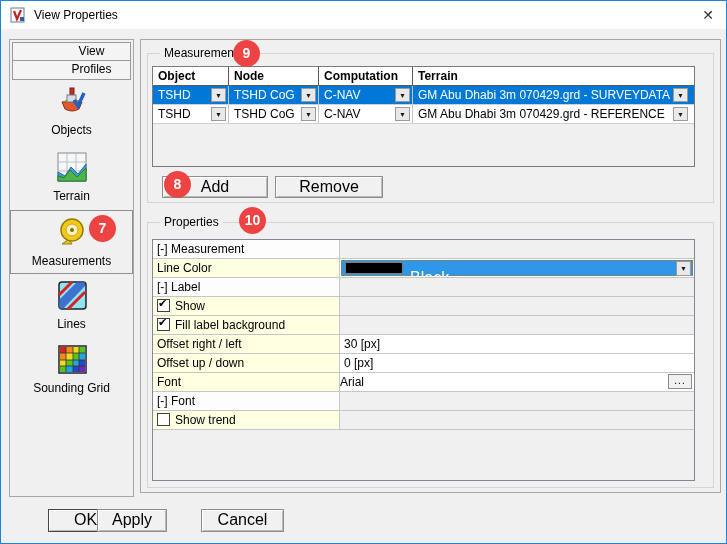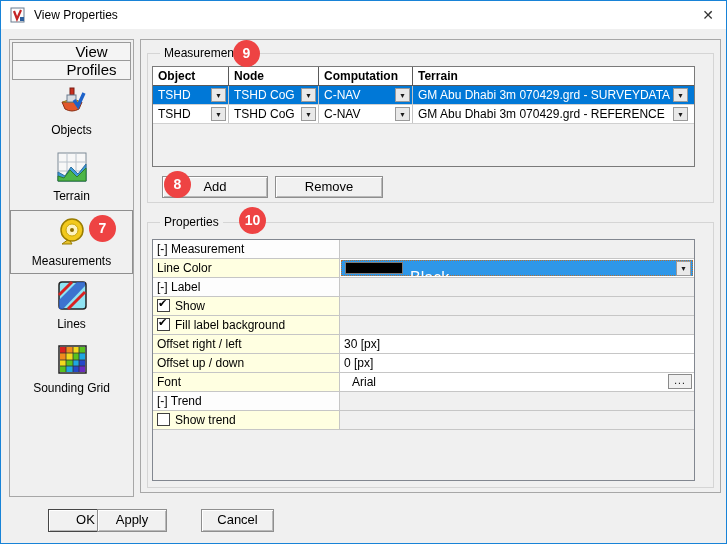--- a/index.html
+++ b/index.html
@@ -19,21 +19,21 @@
     line-height:28px; font-size:14px; color:#333; cursor:default; }
 
   
   .sidebar { position:absolute; left:8px; top:38px; width:125px; height:458px;
     background:#f0f0f0; border:1px solid #a7a7a7; }
   .main-panel { position:absolute; left:139px; top:38px; width:581px; height:454px;
     background:#f0f0f0; border:1px solid #a7a7a7; }
 
   
   .side-tab { margin:2px 2px 0 2px; height:19px; line-height:17px; text-align:center;
-    background:#f4f4f4; border:1px solid #9a9a9a; font-size:15px;padding-left:40px; }
+    background:#f4f4f4; border:1px solid #9a9a9a; font-size:12px;padding-left:40px; }
   .side-tab + .side-tab { margin-top:0; border-top:none; }
 
   
   .side-item { position:absolute; left:1px; width:121px; text-align:center; }
   .side-item .icon-box { width:36px; height:36px; margin:0 auto; }
   .side-item .item-label { margin-top:3px; font-size:12px; }
   .side-item.selected { border:1px solid #8f8f8f; left:0; width:123px; padding:4px 0 5px 0; }
   .it-objects { top:44px; }
   .it-terrain { top:110px; }
   .it-measurements { top:170px; }
@@ -58,60 +58,60 @@
   .trow.data .cell { border-right:1px solid #c4c4c4; }
   .c-object { width:76px; }
   .c-node { width:90px; }
   .c-comp { width:94px; }
   .c-terrain { flex:1; border-right:none !important; }
   .dd { position:absolute; right:2px; top:2px; width:15px; height:14px; background:#e9e9e9;
     border:1px solid #9a9a9a; color:#1a1a1a; font-size:7px; line-height:13px; text-align:center; }
   .c-terrain .dd { right:6px; }
 
   
-  .btn { background:#f1f1f1; border:1px solid #8e8e8e; font-size:13px; text-align:center;
+  .btn { background:#f1f1f1; border:1px solid #8e8e8e; font-size:16px; text-align:center;
     box-shadow: inset 1px 1px 0 #ffffff, inset -1px -1px 0 #b9b9b9; line-height:20px; }
   .btn-add { position:absolute; left:14px; top:122px; width:106px; height:22px; }
   .btn-remove { position:absolute; left:127px; top:122px; width:108px; height:22px; }
 
   
   .pgrid { position:absolute; left:4px; top:16px; width:543px; height:242px;
     background:#f0f0f0; border:1px solid #828790; }
   .prow { display:flex; height:19px; border-bottom:1px solid #c6c6c6; }
   .plabel { width:187px; border-right:1px solid #c6c6c6; padding:2px 20px 0 4px;
     white-space:nowrap; overflow:hidden; position:relative; }
   .pvalue { flex:1; padding:2px 4px 0 4px; position:relative; white-space:nowrap; overflow:hidden; }
   .prow.cat .plabel { background:#fdfdfd; }
   .prow.cat .pvalue { background:#f0f0f0; }
   .prow.yel .plabel { background:#ffffe1; }
   .prow.txt .pvalue { background:#ffffff; }
   .prow.chk .pvalue { background:#f0f0f0; }
   .prow.col .pvalue, .prow.fnt .pvalue { background:#ffffff; padding:0; }
-  .prow.fnt .pvalue { padding:2px 4px 0 12px; }
+  .prow.fnt .pvalue { padding:2px 4px 0 0; }
 
   .cb { display:inline-block; width:13px; height:13px; background:#ffffff;
     border:1px solid #404040; vertical-align:-2px; margin-right:5px; position:relative; }
   .cb.checked::after { content:"✔"; position:absolute; left:0px; top:-3px; font-size:11px; color:#000; }
 
   .combo { position:absolute; left:1px; top:1px; right:1px; bottom:1px;
     background:#2e97e8; border:1px dotted #b8702f; }
   .combo .swatch { position:absolute; left:3px; top:1px; width:58px; height:12px;
     background:#000000; border:1px solid #7d7d7d; }
   .combo .combo-text { position:absolute; left:68px; top:8px; color:#ffffff; font-size:16px; }
   .combo .dd { top:0px; right:1px; height:15px; }
 
   .browse-btn { position:absolute; right:2px; top:1px; width:24px; height:15px;
     background:#f0f0f0; border:1px solid #8a8a8a; font-size:10px; line-height:12px;
     text-align:center; letter-spacing:1px; }
 
   
   .fbtn { position:absolute; top:508px; height:23px; }
   .btn-ok { left:27px; width:75px; border:1px solid #464646;margin-left:20px; }
   .btn-apply { left:96px; width:70px; }
-  .btn-cancel { left:200px; width:73px; }
+  .btn-cancel { left:200px; width:83px; }
 
   
   .badge { position:absolute; width:27px; height:27px; border-radius:50%;
     background:#ee4343; color:#ffffff; font-weight:bold; font-size:14px;
     text-align:center; line-height:27px; z-index:50; }
   .badge-7 { left:88px; top:214px; }
   .badge-8 { left:163px; top:170px; }
   .badge-9 { left:232px; top:39px; }
   .badge-10 { left:238px; top:206px; }
 </style>
@@ -319,21 +319,21 @@
 
       <div class="prow yel fnt">
         <div class="plabel">Font</div>
         <div class="pvalue">
           <span>Arial</span>
           <span class="browse-btn">...</span>
         </div>
       </div>
 
       <div class="prow cat">
-        <div class="plabel">[-] Trend</div>
+        <div class="plabel">[-] Font</div>
         <div class="pvalue"></div>
       </div>
 
       <div class="prow yel chk">
         <div class="plabel">
           <span class="cb"></span><span>Show trend</span>
         </div>
         <div class="pvalue"></div>
       </div>
 

